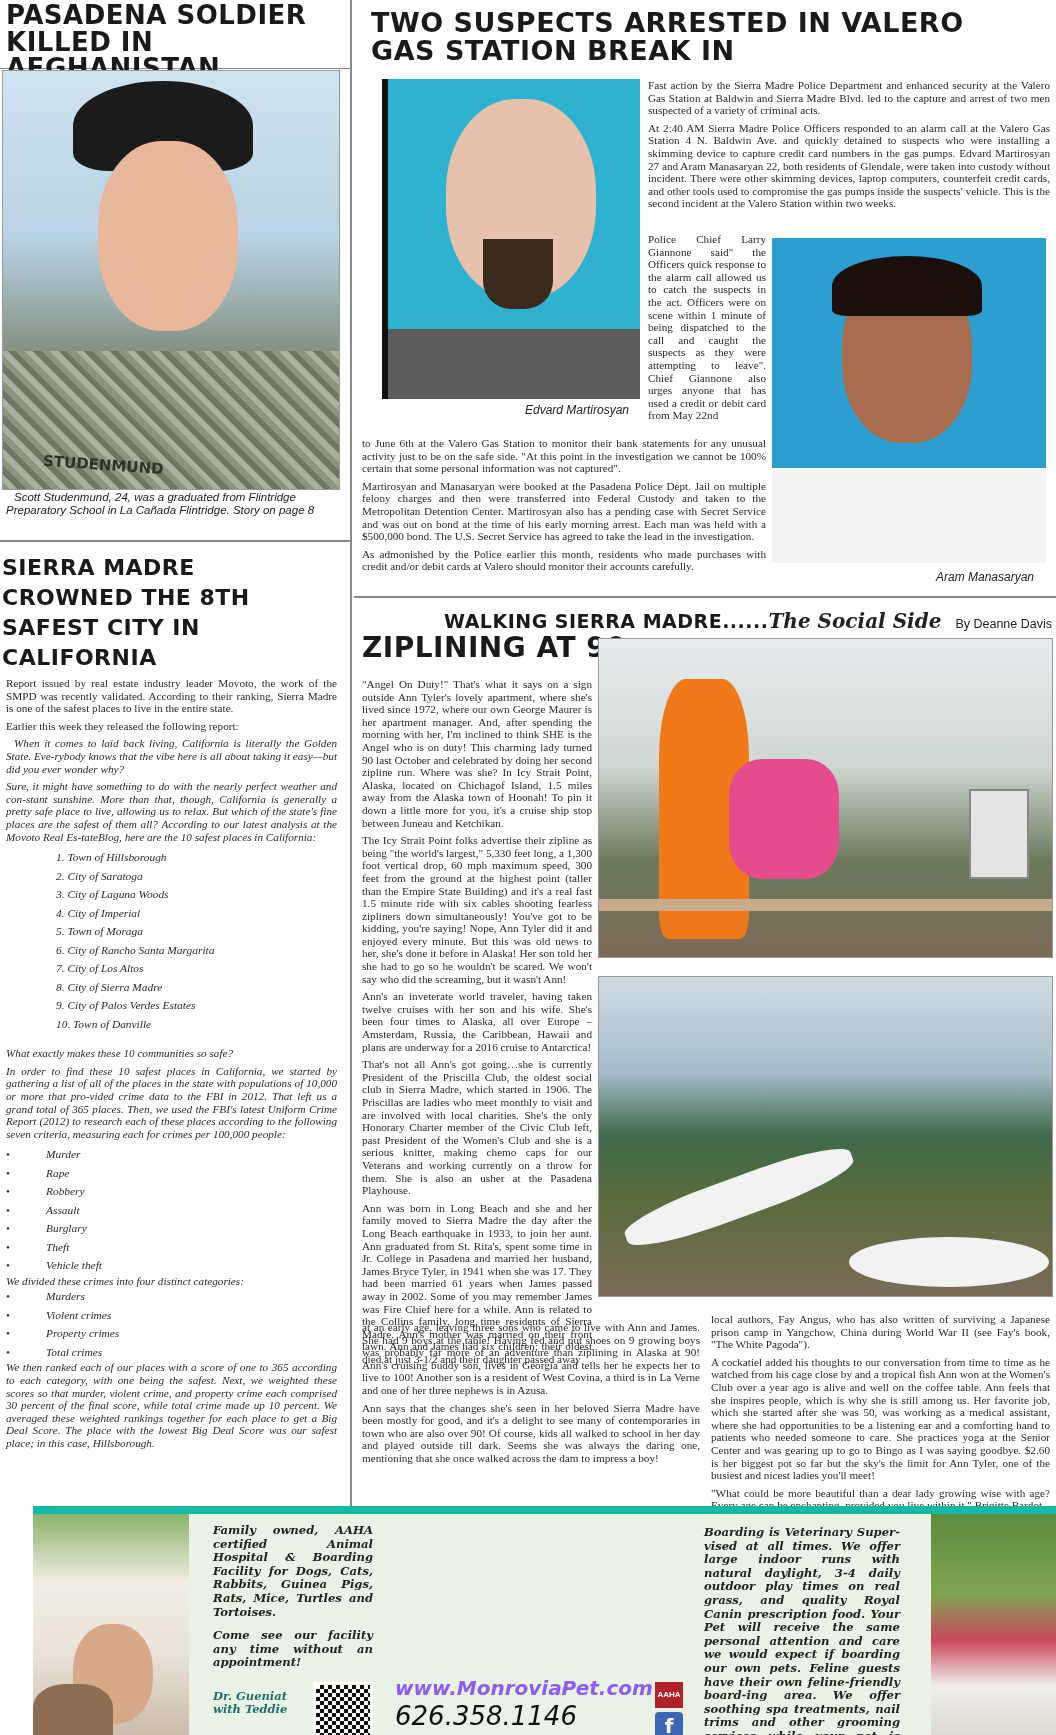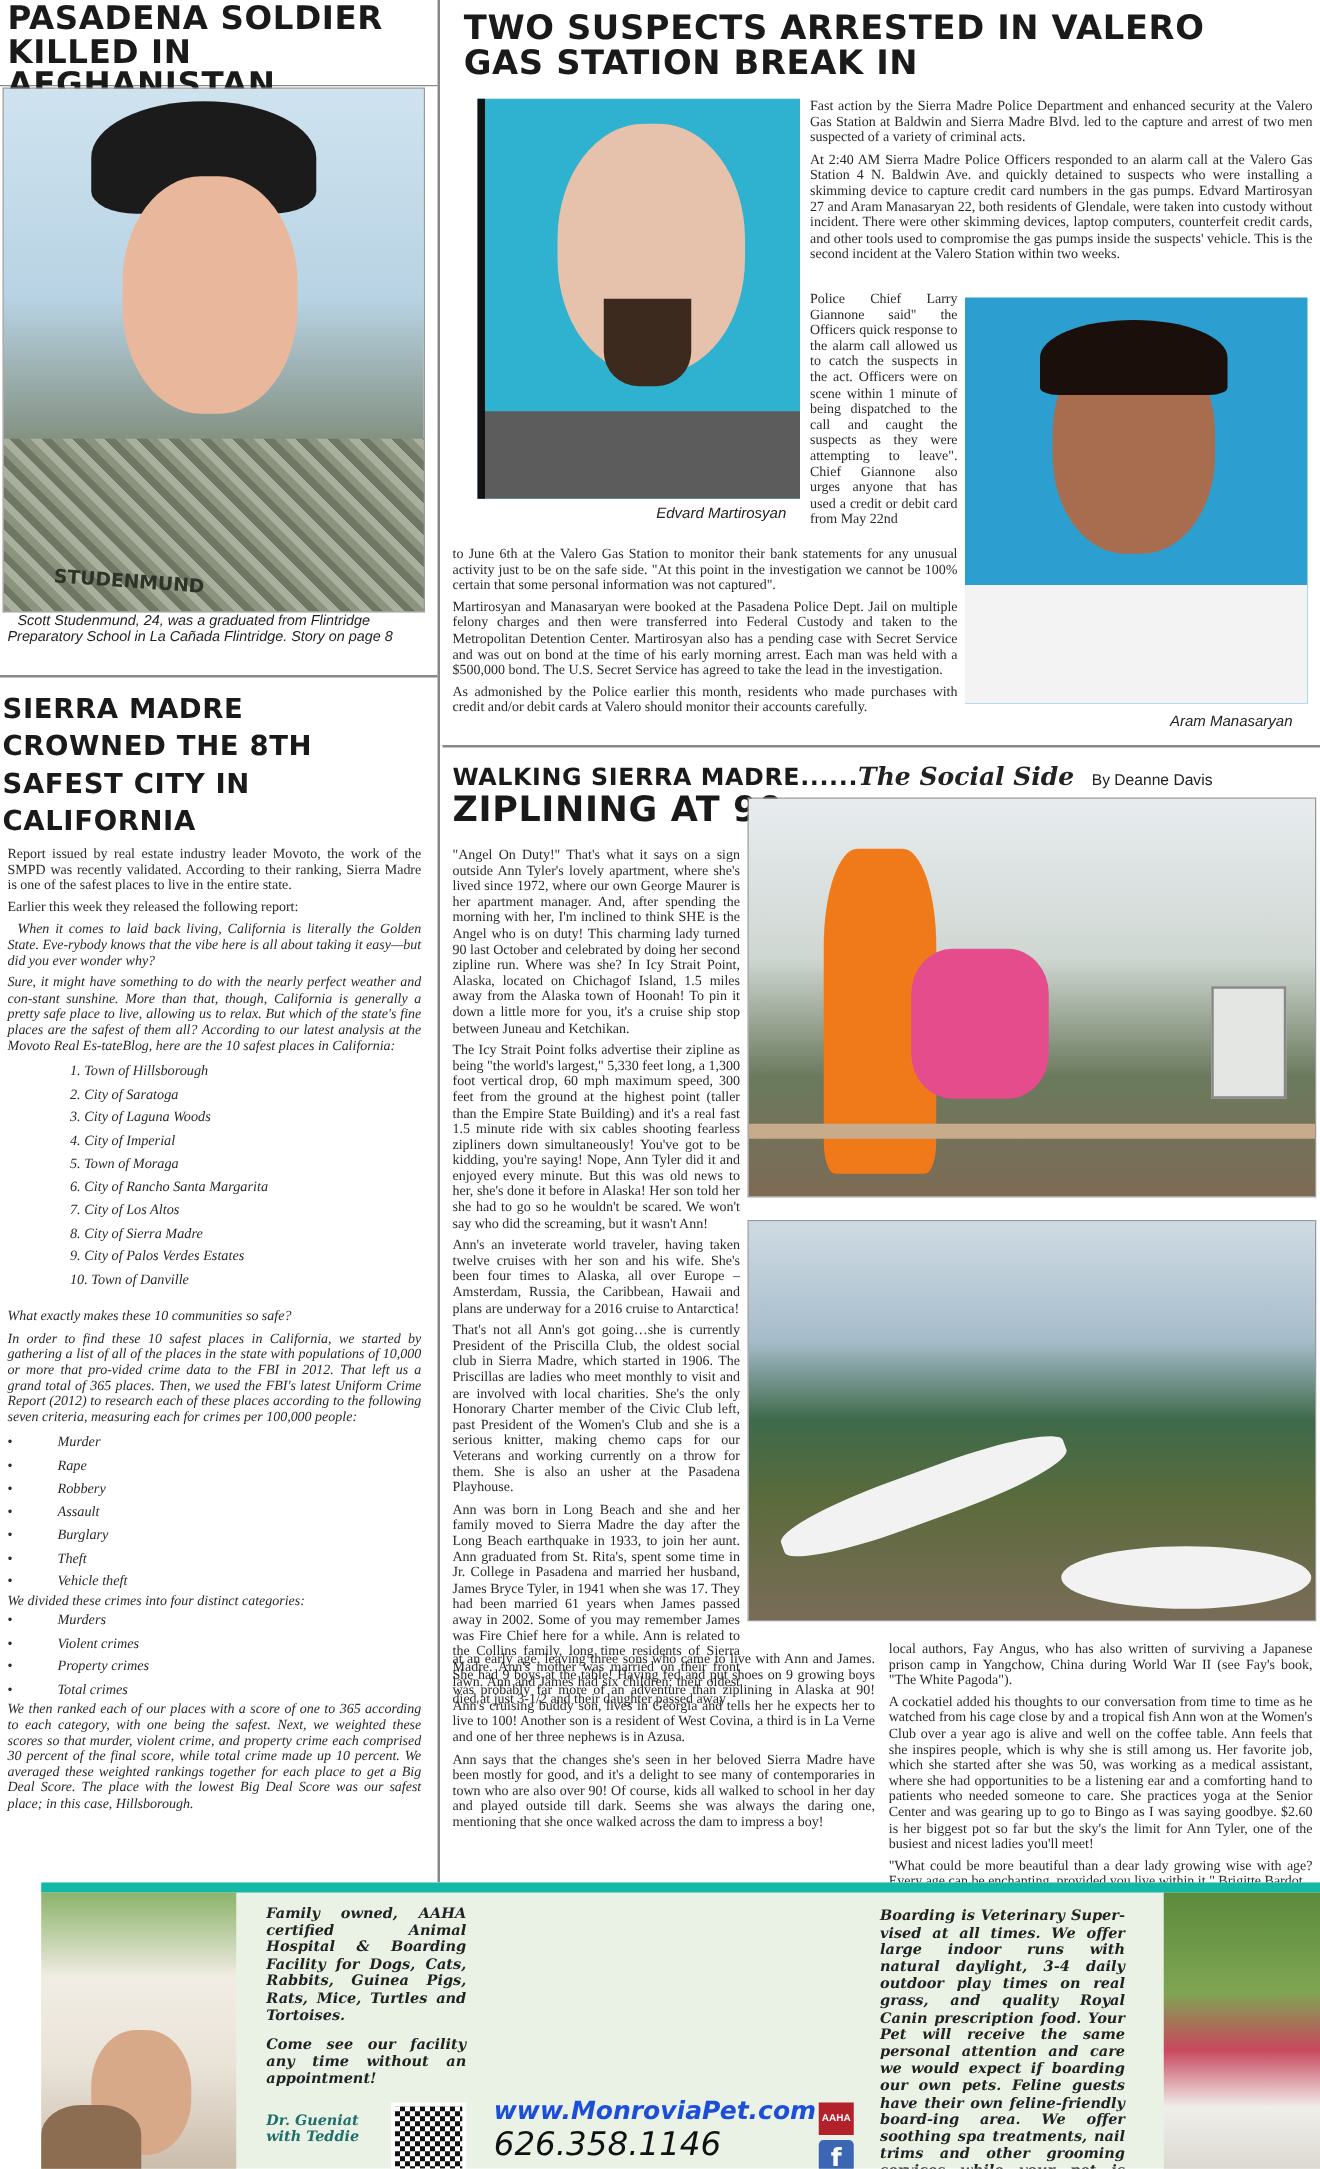--- a/index.html
+++ b/index.html
@@ -96,21 +96,21 @@
   <p class="ital" style="margin:0;">We divided these crimes into four distinct categories:</p>
   <div class="bul">
     <div>Murders</div>
     <div>Violent crimes</div>
     <div>Property crimes</div>
     <div>Total crimes</div>
   </div>
   <p class="ital">We then ranked each of our places with a score of one to 365 according to each category, with one being the safest. Next, we weighted these scores so that murder, violent crime, and property crime each comprised 30 percent of the final score, while total crime made up 10 percent. We averaged these weighted rankings together for each place to get a Big Deal Score. The place with the lowest Big Deal Score was our safest place; in this case, Hillsborough.</p>
 </div>
 
-<div class="abs" style="left:362px; top:609px; width:690px; white-space:nowrap;">
+<div class="abs" style="left:362px; top:609px; width:690px; white-space:nowrap;text-align:right;">
   <span class="hl" style="font-size:19px;">WALKING SIERRA MADRE......</span><span style="font-family:'DejaVu Serif',serif; font-style:italic; font-weight:bold; font-size:20px;">The Social Side</span>
   <span style="font-family:'Liberation Sans',sans-serif; font-size:12.5px; margin-left:10px;">By Deanne Davis</span>
 </div>
 <h1 class="abs hl" style="left:362px; top:634px; font-size:28px;">ZIPLINING AT 90</h1>
 
 <div class="photo" style="left:598px; top:638px; width:455px; height:320px; background:linear-gradient(180deg,#e8ecef 0%,#cfd7d2 40%,#6b7a5d 70%,#7d6a55 100%);">
   <div style="position:absolute; left:60px; top:40px; width:90px; height:260px; background:#f07a1a; border-radius:30% 30% 10% 10%;"></div>
   <div style="position:absolute; left:130px; top:120px; width:110px; height:120px; background:#e44c8b; border-radius:30%;"></div>
   <div style="position:absolute; left:0; top:260px; width:455px; height:12px; background:#c7ab8a;"></div>
   <div style="position:absolute; left:370px; top:150px; width:60px; height:90px; background:#e3e6e2; border:2px solid #888;"></div>
@@ -142,20 +142,20 @@
     <div style="position:absolute; left:40px; top:110px; width:80px; height:100px; background:#d8a989; border-radius:45%;"></div>
     <div style="position:absolute; left:0; top:170px; width:80px; height:59px; background:#8c6d52; border-radius:40% 40% 0 0;"></div>
   </div>
   <div class="abs adtxt" style="left:180px; top:10px; width:160px;">
     <p>Family owned, AAHA certified Animal Hospital &amp; Boarding Facility for Dogs, Cats, Rabbits, Guinea Pigs, Rats, Mice, Turtles and Tortoises.</p>
     <p style="margin-top:10px;">Come see our facility any time without an appointment!</p>
   </div>
   <div class="abs" style="left:180px; top:176px; width:90px; font-family:'DejaVu Serif',serif; font-style:italic; font-weight:bold; font-size:11.5px; color:#1f6f6b; line-height:13px;">Dr. Gueniat with Teddie</div>
   <div class="abs" style="left:280px; top:168px; width:60px; height:56px; background:repeating-conic-gradient(#111 0 25%, #fff 0 50%) 0 0/8px 8px; border:3px solid #fff;"></div>
 
-  <div class="abs" style="left:362px; top:162px; font-family:'DejaVu Sans',sans-serif; font-style:italic; font-weight:bold; font-size:20px; color:#1d4ed8;">www.MonroviaPet.com</div>
+  <div class="abs" style="left:362px; top:162px; font-family:'DejaVu Sans',sans-serif; font-style:italic; font-weight:bold; font-size:20px; color:#8b5cf6;">www.MonroviaPet.com</div>
   <div class="abs" style="left:362px; top:187px; font-family:'DejaVu Sans',sans-serif; font-style:italic; font-size:26px; color:#111;">626.358.1146</div>
   <div class="abs" style="left:622px; top:168px; width:28px; height:26px; background:#b3222b; color:#fff; font-family:'Liberation Sans',sans-serif; font-size:8px; font-weight:bold; text-align:center; line-height:26px;">AAHA</div>
   <div class="abs" style="left:622px; top:198px; width:28px; height:26px; background:#3b66b3; color:#fff; font-family:'DejaVu Sans',sans-serif; font-weight:bold; font-size:20px; text-align:center; line-height:28px; border-radius:4px;">f</div>
 
   <div class="abs adtxt" style="left:671px; top:12px; width:196px;">Boarding is Veterinary Super-vised at all times. We offer large indoor runs with natural daylight, 3-4 daily outdoor play times on real grass, and quality Royal Canin prescription food. Your Pet will receive the same personal attention and care we would expect if boarding our own pets. Feline guests have their own feline-friendly board-ing area. We offer soothing spa treatments, nail trims and other grooming services while your pet is visiting.</div>
   <div class="abs" style="left:898px; top:0; width:158px; height:229px; background:linear-gradient(180deg,#5b8b3c 0%,#7fa552 35%,#c9475e 55%,#f0eee9 75%,#d9d6cf 100%);"></div>
 </div>
 
 </body></html>

